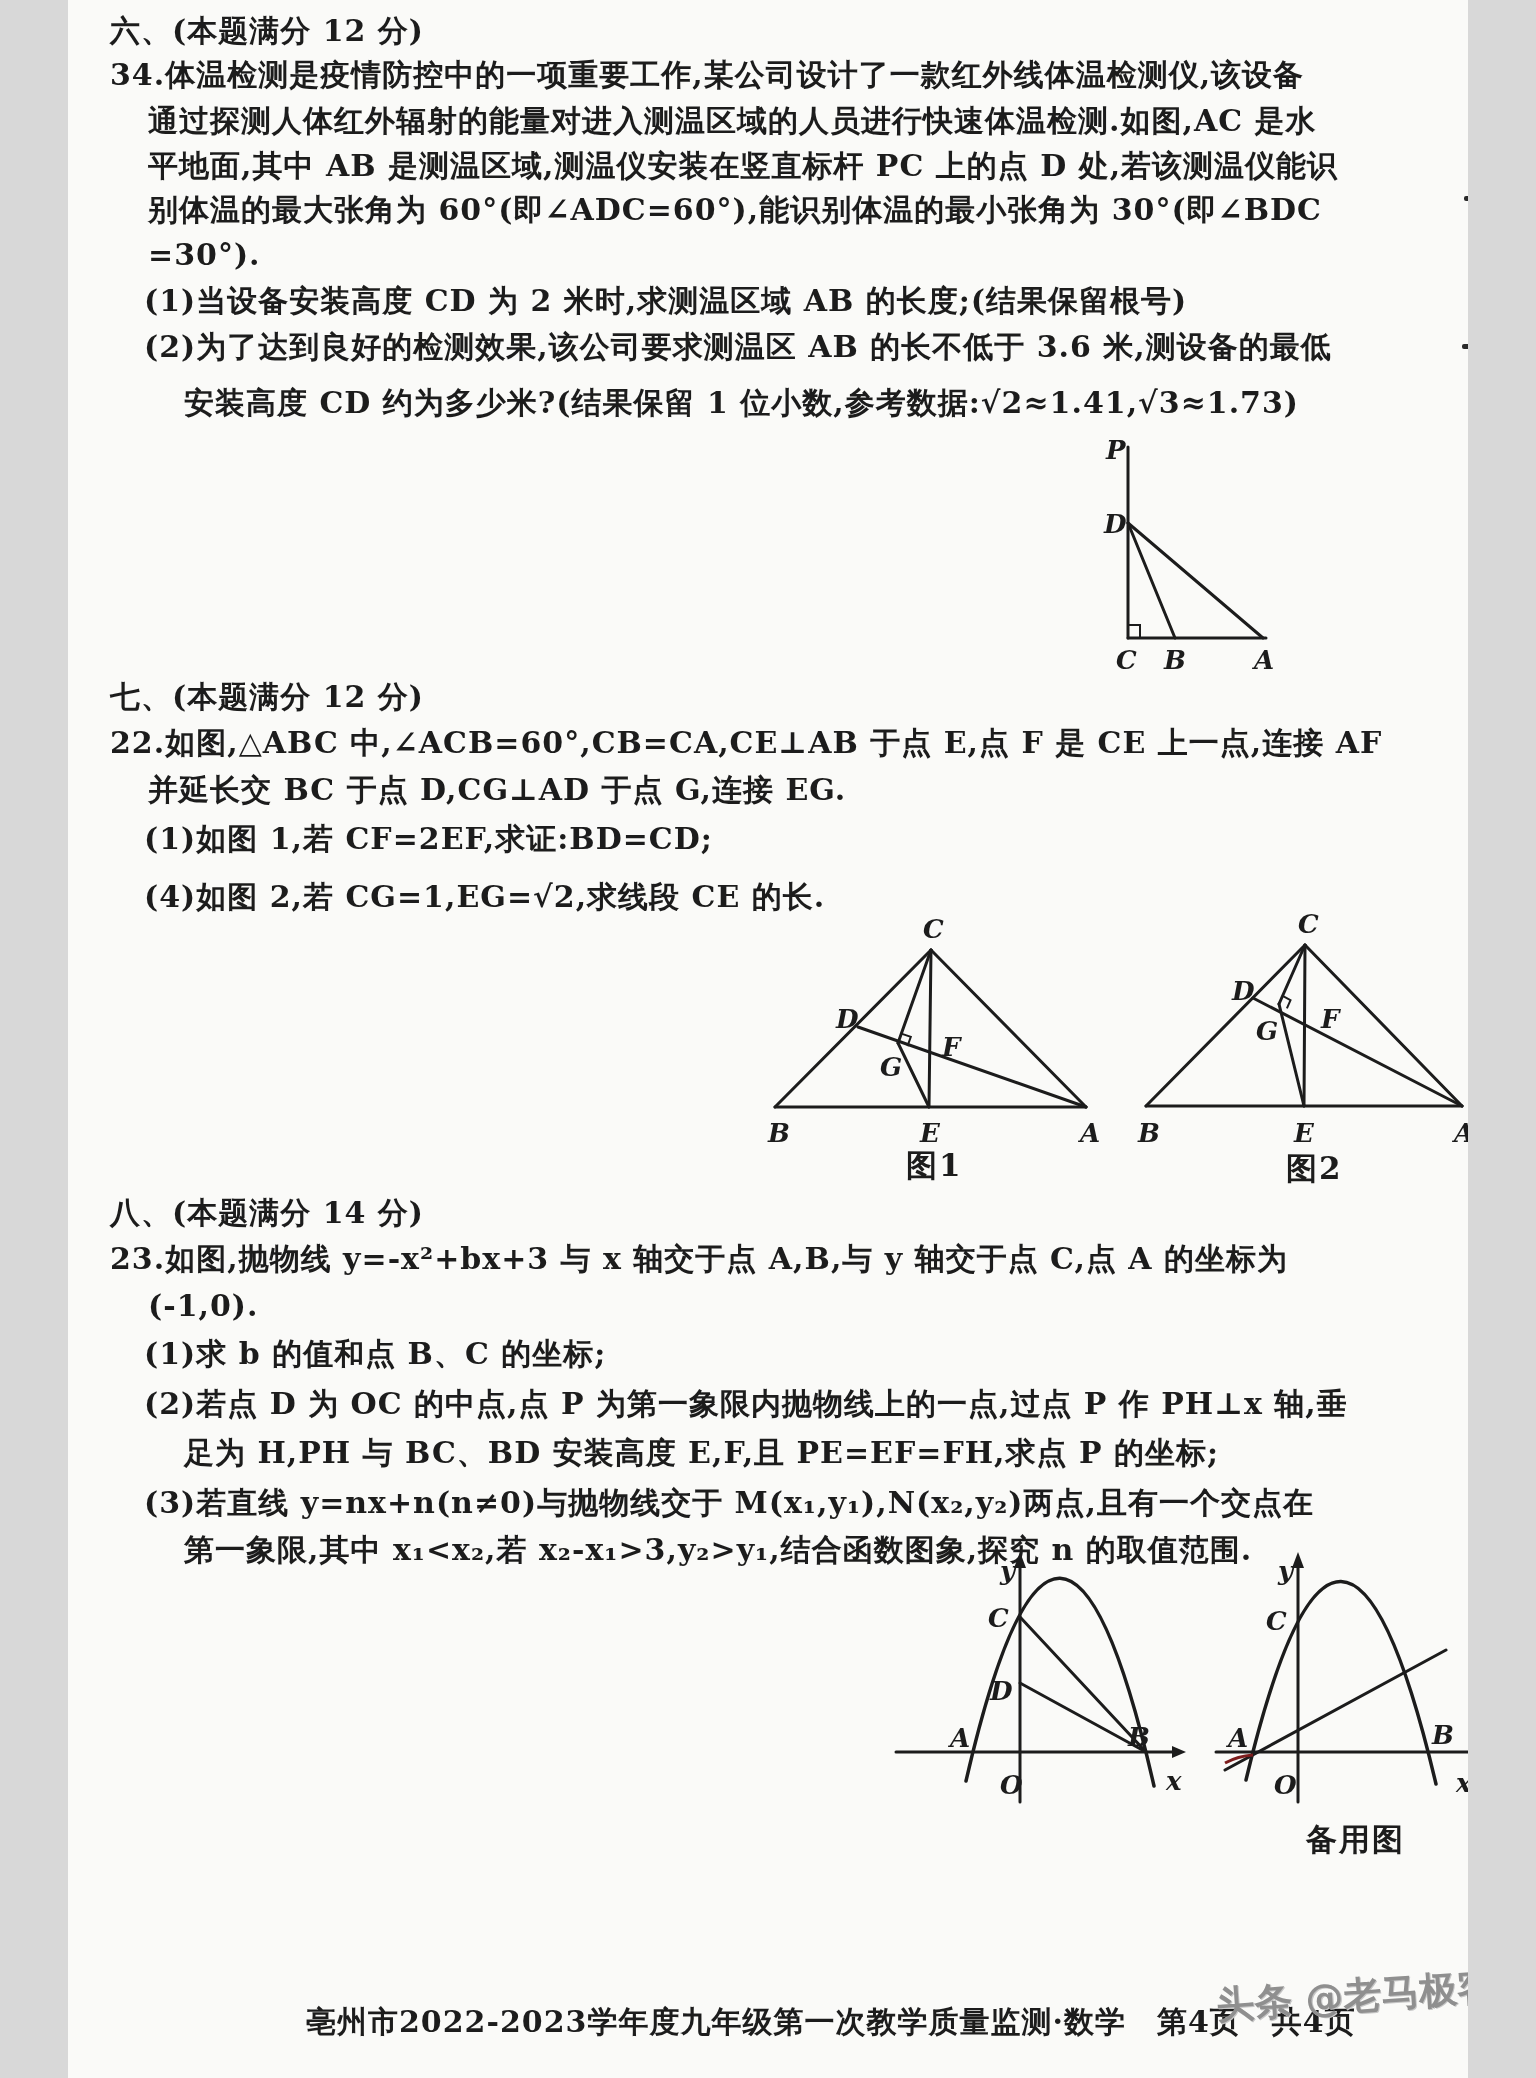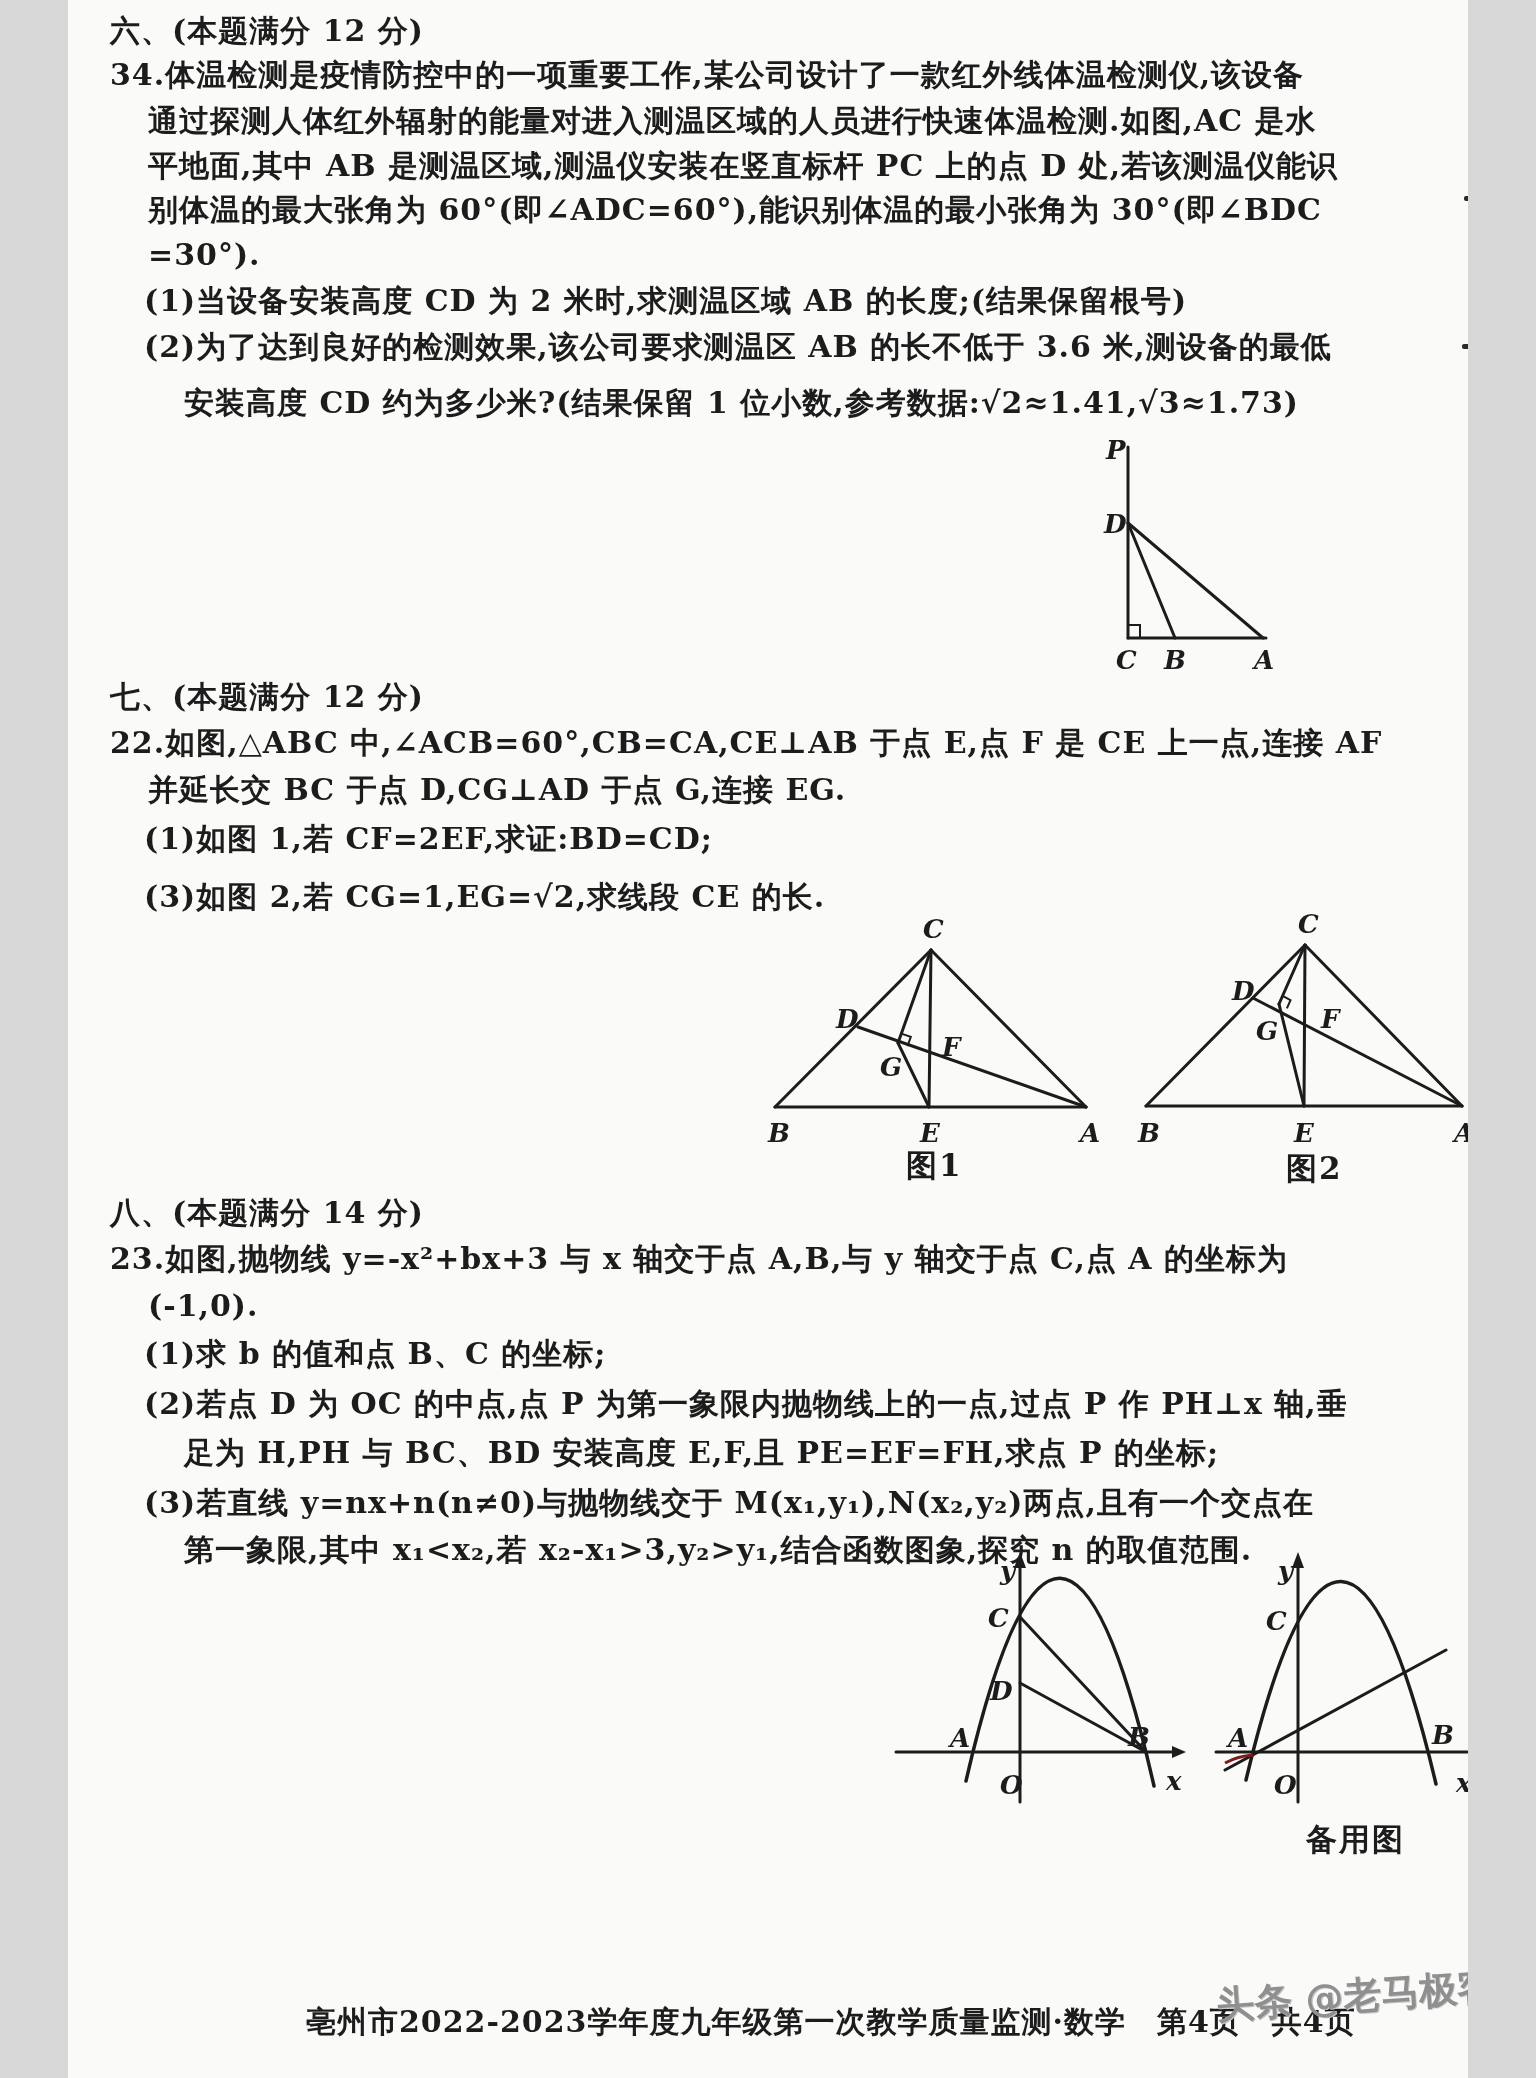--- a/index.html
+++ b/index.html
@@ -86,21 +86,21 @@
     <text x="16" y="98">D</text>
     <text x="28" y="234">C</text>
     <text x="76" y="234">B</text>
     <text x="166" y="234">A</text>
   </svg>
 
   <div class="tl heading" style="left:42px;top:680px">七、(本题满分 12 分)</div>
   <div class="tl" style="left:42px;top:726px">22.如图,△ABC 中,∠ACB=60°,CB=CA,CE⊥AB 于点 E,点 F 是 CE 上一点,连接 AF</div>
   <div class="tl" style="left:80px;top:773px">并延长交 BC 于点 D,CG⊥AD 于点 G,连接 EG.</div>
   <div class="tl" style="left:76px;top:822px">(1)如图 1,若 CF=2EF,求证:BD=CD;</div>
-  <div class="tl" style="left:76px;top:880px">(3)如图 2,若 CG=1,EG=√2,求线段 CE 的长.</div>
+  <div class="tl" style="left:76px;top:880px">(4)如图 2,若 CG=1,EG=√2,求线段 CE 的长.</div>
 
   <svg style="left:690px;top:900px" width="350" height="285" viewBox="0 0 350 285">
     <line class="fig-stroke" x1="17" y1="207" x2="173" y2="50"></line>
     <line class="fig-stroke" x1="173" y1="50" x2="328" y2="207"></line>
     <line class="fig-stroke" x1="17" y1="207" x2="328" y2="207"></line>
     <line class="fig-stroke" x1="173" y1="50" x2="171" y2="207"></line>
     <line class="fig-stroke" x1="328" y1="207" x2="100" y2="127"></line>
     <line class="fig-stroke" x1="173" y1="50" x2="140" y2="143"></line>
     <line class="fig-stroke" x1="140" y1="143" x2="171" y2="207"></line>
     <polyline class="fig-thin" points="149.5,146.2 152.8,136.8 143.3,133.6"></polyline>

